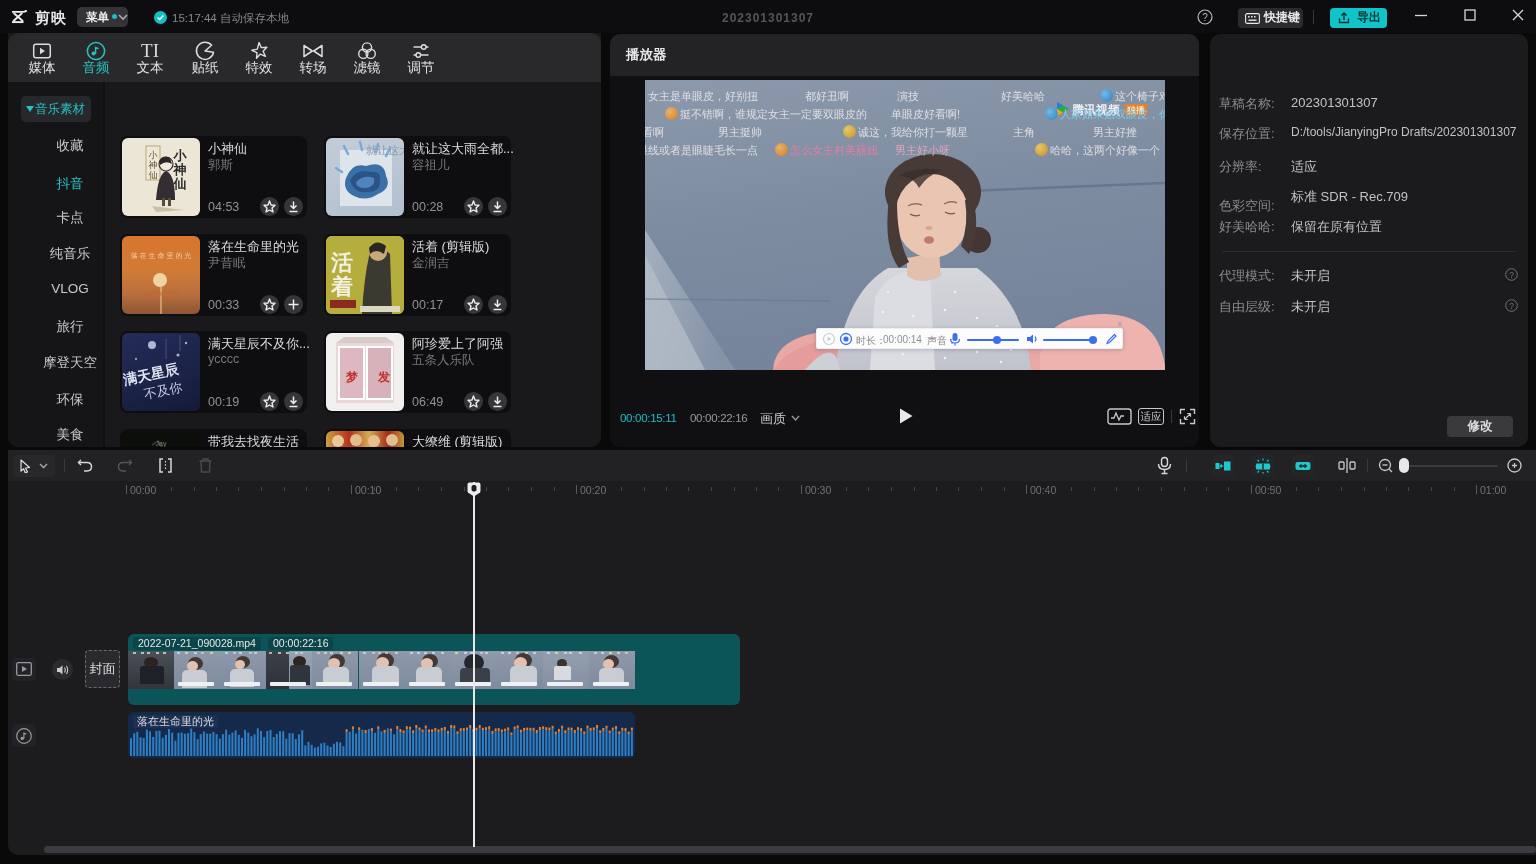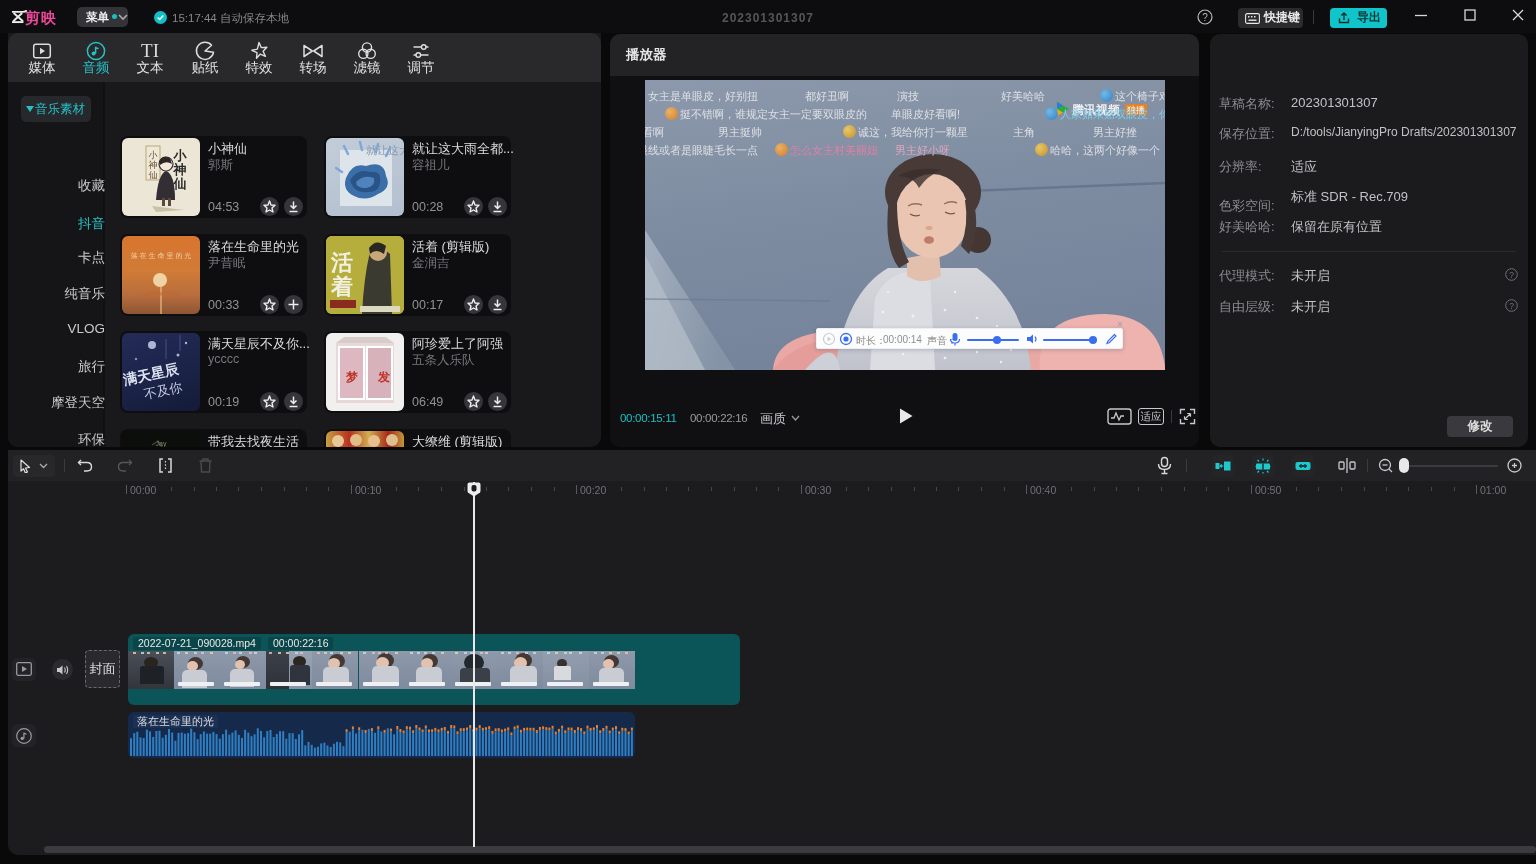--- a/index.html
+++ b/index.html
@@ -2,36 +2,36 @@
 <html><head>
 <meta charset="utf-8">
 <style>
 * { margin:0; padding:0; box-sizing:border-box; }
 html,body { width:1536px; height:864px; overflow:hidden; background:#09090a; font-family:"Liberation Sans",sans-serif; }
 .abs { position:absolute; }
 #stage { position:relative; width:1536px; height:864px; background:#09090a; }
 
 
 #topbar { left:0; top:0; width:1536px; height:33px; background:#0d0d0f; }
-.logo-txt { left:25px; top:9px; font-size:15px; font-weight:bold; color:#ec4899; letter-spacing:1px; }
+.logo-txt { left:35px; top:9px; font-size:15px; font-weight:bold; color:#e5e5e5; letter-spacing:1px; }
 #menubtn { left:77px; top:7px; width:51px; height:20px; background:#343438; border-radius:5px; color:#eee; font-size:11.5px; font-weight:bold; line-height:20px; padding-left:9px; }
 #menubtn .dot { display:inline-block; width:5px; height:5px; border-radius:50%; background:#17c0c5; vertical-align:2px; margin-left:3px;}
 #savetxt { left:172px; top:11px; font-size:11.5px; color:#88888c; }
 #title { left:0; top:11px; width:1536px; text-align:center; font-size:12px; font-weight:bold; color:#56565a; letter-spacing:1px; }
 #kbbtn { left:1238px; top:8px; width:65px; height:20px; background:#2b2b2e; border-radius:4px; color:#e8e8e8; font-size:12px; font-weight:bold; line-height:19px; }
 #exportbtn { left:1330px; top:8px; width:57px; height:20px; background:#10c5c9; border-radius:4px; color:#0c3234; font-size:12px; font-weight:bold; line-height:19px; }
 
 
 #lpanel { left:8px; top:33px; width:593px; height:414px; background:#19191b; border-radius:0 0 10px 10px; overflow:hidden; }
 #tabbar { left:0; top:0; width:593px; height:49px; background:#29292c; border-radius:10px 10px 0 0; }
 .tab { position:absolute; top:0; width:54px; height:49px; text-align:center; color:#e2e2e2; }
 .tab .ticon { height:28px; padding-top:7px; }
 .tab .tlabel { font-size:13.5px; line-height:14px; }
 #sidebar { left:0; top:49px; width:97px; height:365px; background:#151517; border-right:2px solid #101012; }
-.sideitem { position:absolute; left:0; width:97px; text-align:right; padding-left:27px; font-size:13.5px; color:#c9c9cc;margin-top:40px; }
+.sideitem { position:absolute; left:0; width:97px; text-align:center; padding-left:27px; font-size:13.5px; color:#c9c9cc; }
 #sidesel { left:13px; top:63px; width:70px; height:26px; background:#26282b; border-radius:5px; }
 #searchbox { left:112px; top:64px; width:470px; height:26px; background:#0e0e10; border-radius:6px; color:#69696e; font-size:13.5px; line-height:26px; padding-left:24px; }
 .card { position:absolute; width:187px; height:82px; background:#0e0e10; border-radius:8px; }
 .card .art { position:absolute; left:2px; top:2px; width:78px; height:78px; border-radius:6px; overflow:hidden; }
 .card .ct { position:absolute; left:88px; top:4px; font-size:13px; color:#dcdcde; white-space:nowrap; }
 .card .ca { position:absolute; left:88px; top:21px; font-size:12.5px; color:#77777c; }
 .card .cd { position:absolute; left:88px; top:64px; font-size:12.5px; color:#919196; }
 .cbtn { position:absolute; top:61px; width:19px; height:19px; border-radius:50%; background:#35353a; color:#e8e8e8; text-align:center; }
 
 

